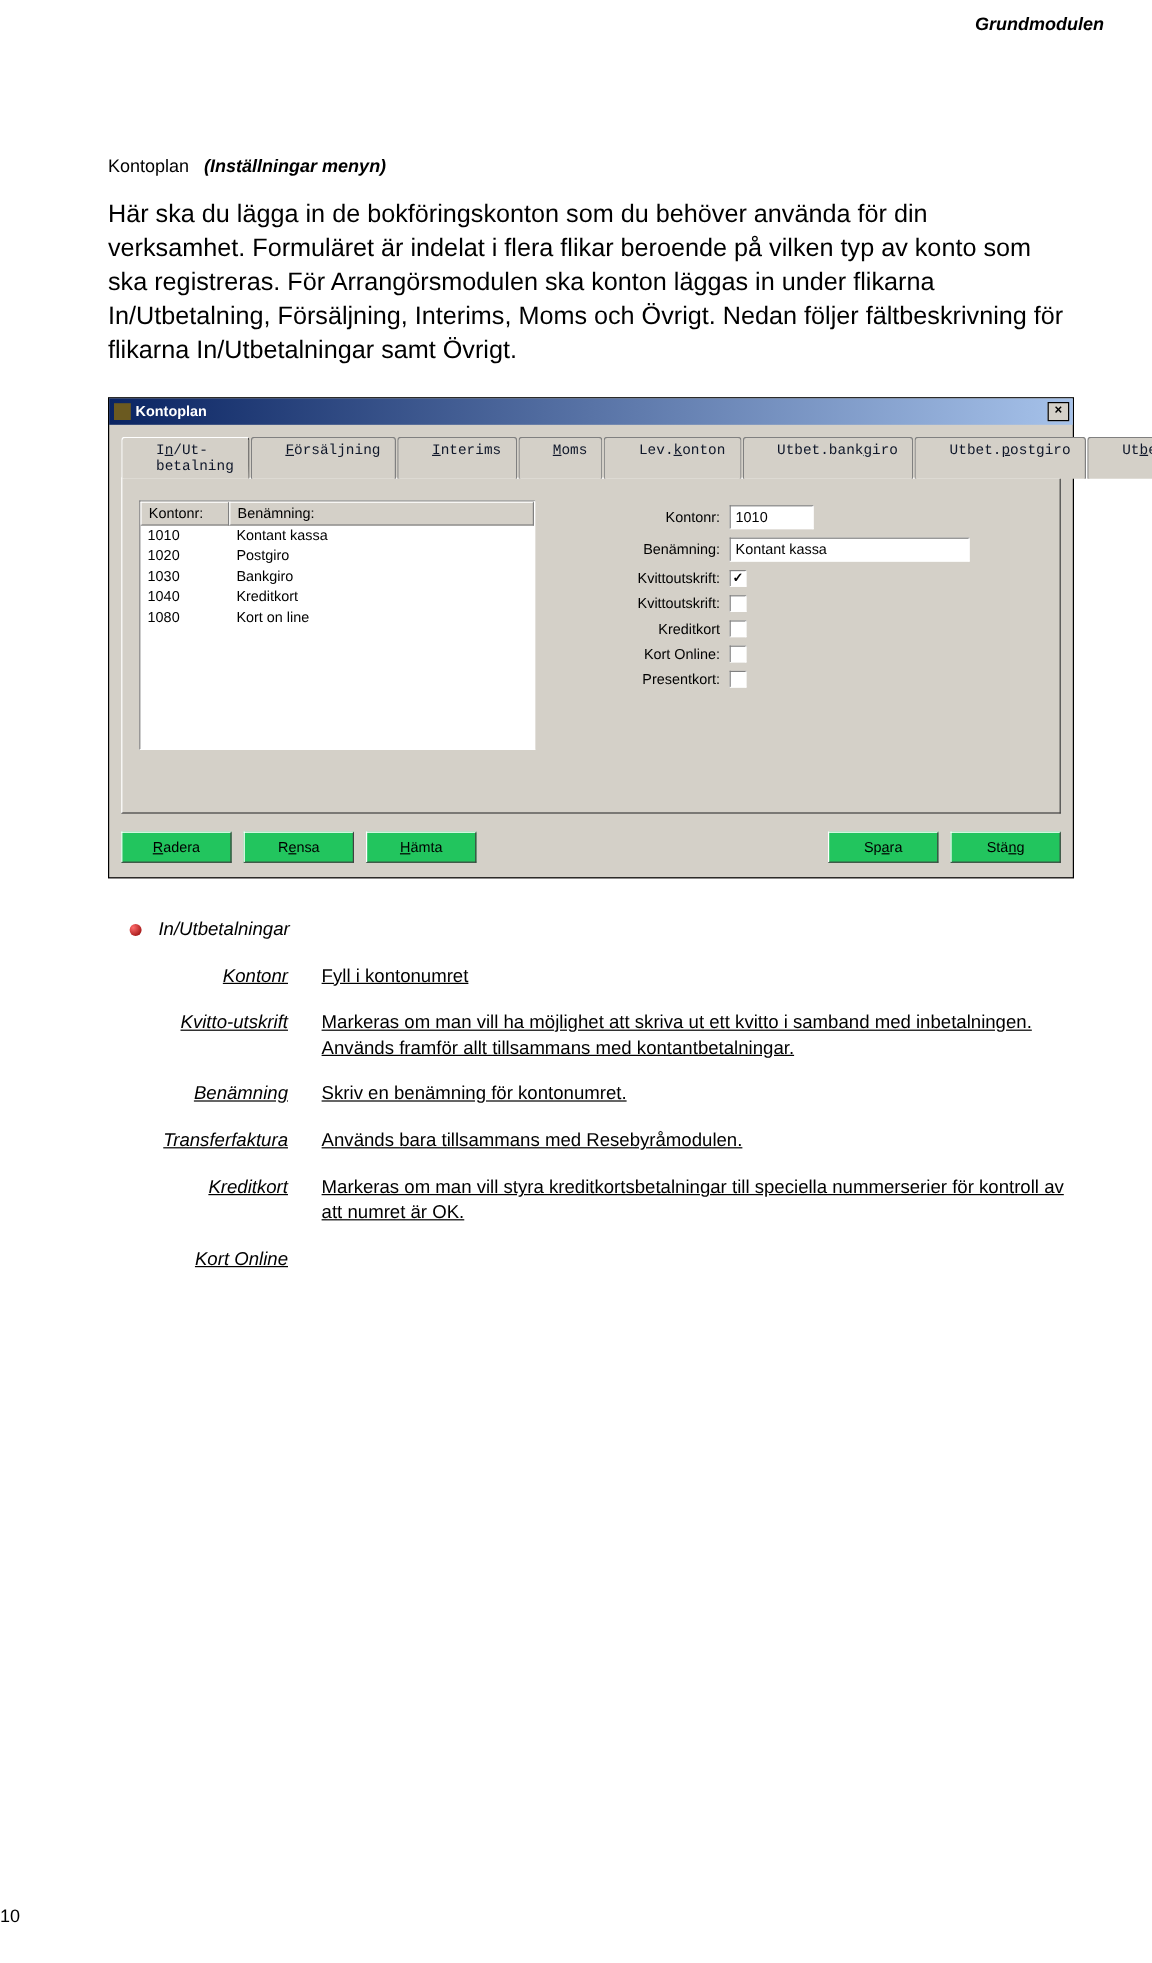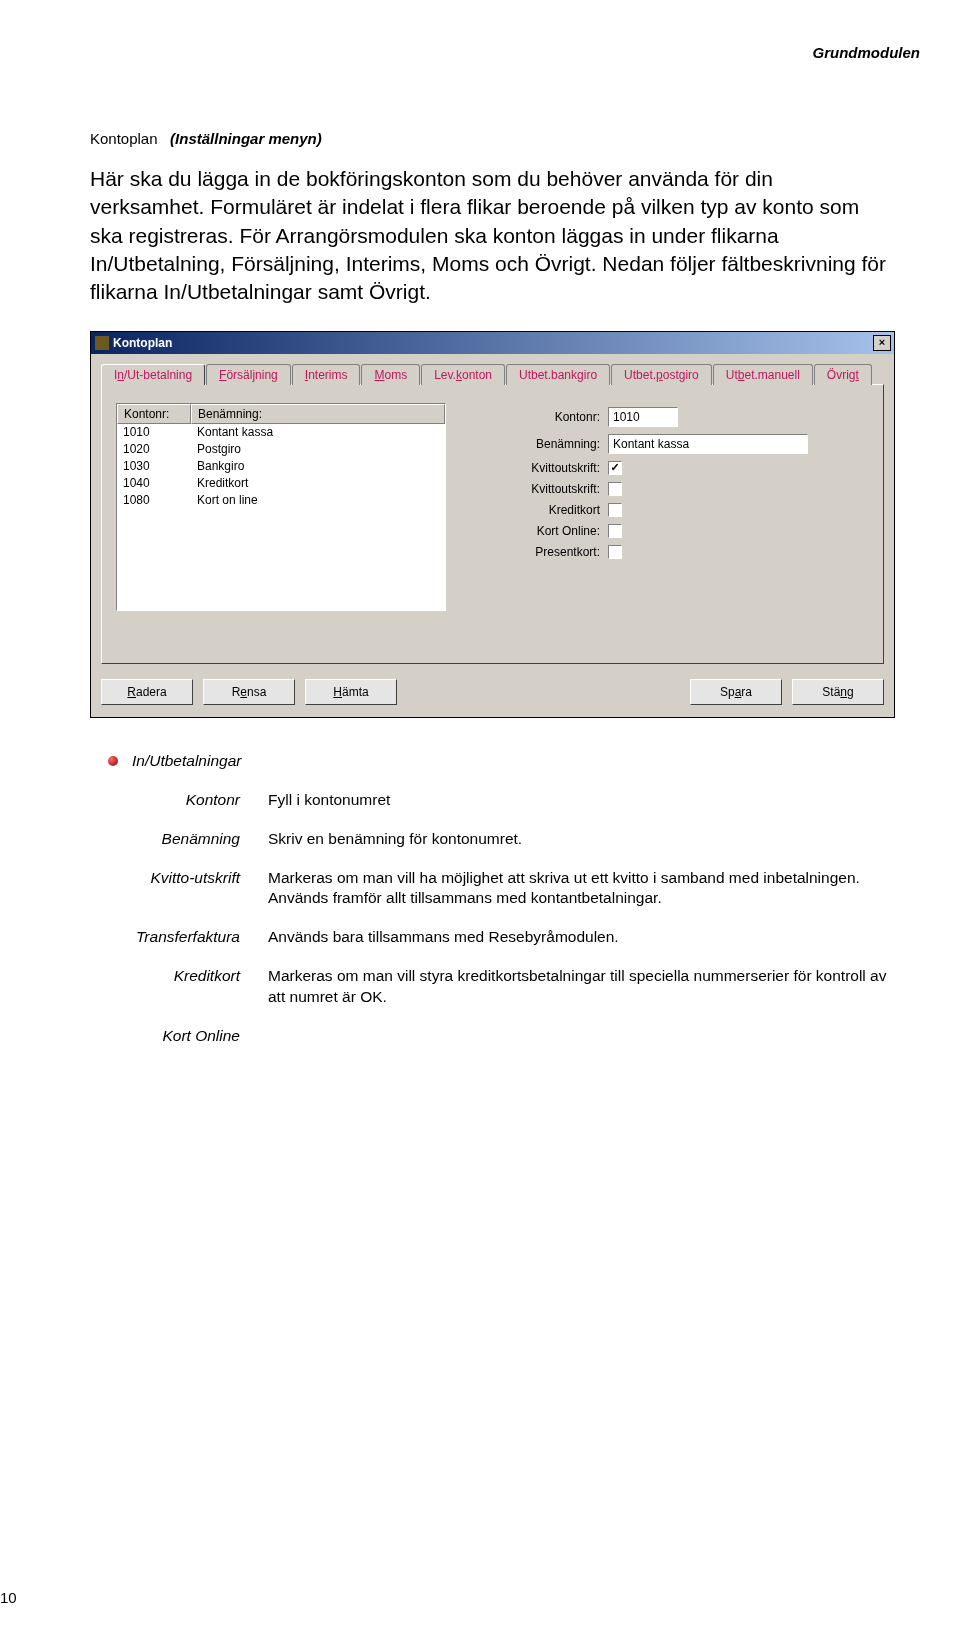--- a/index.html
+++ b/index.html
@@ -6,21 +6,21 @@
   body {
     font-family: Arial, Helvetica, sans-serif;
     background: #fff;
     width: 960px;
     height: 1636px;
     position: relative;
     color: #000;
   }
   .header-right {
     position: absolute;
-    top: 44px;
+    top: 12px;
     right: 40px;
     font-style: italic;
     font-weight: bold;
     font-size: 15px;
   }
   .content {
     padding: 130px 70px 0 90px;
   }
   .doc-title {
     font-size: 15px;
@@ -82,26 +82,27 @@
     display: flex;
     gap: 0;
     position: relative;
     z-index: 2;
   }
   .tab {
     background: #d4d0c8;
     border: 1px solid #808080;
     border-bottom: none;
     border-radius: 3px 3px 0 0;
-    padding: 3px 12px 3px 12px;
-    font-size: 12px;
-    color: #be185d;
+    padding: 3px 12px 3px 28px;
+    font-size: 12px;
+    color: #0f172a;
     cursor: pointer;
     margin-right: 1px;
     position: relative;
+    font-family: Liberation Mono, monospace;
   }
   .tab.active {
     background: #d4d0c8;
     border-color: #fff #404040 #d4d0c8 #fff;
     z-index: 3;
   }
   .tab .ul { text-decoration: underline; }
   .tab-pane {
     border-top: 1px solid #fff;
     border-left: 1px solid #fff;
@@ -196,21 +197,21 @@
     color: #000;
   }
 
   .button-row {
     display: flex;
     gap: 10px;
     margin-top: 14px;
   }
   .button-row .spacer { flex: 1; }
   .winbtn {
-    background: #e5e5e5;
+    background: #22c55e;
     border-top: 1px solid #fff;
     border-left: 1px solid #fff;
     border-right: 1px solid #404040;
     border-bottom: 1px solid #404040;
     width: 92px;
     height: 26px;
     font-size: 12px;
     text-align: center;
     line-height: 24px;
     cursor: pointer;
@@ -234,20 +235,21 @@
 
   
   .deflist {
     margin-top: 20px;
   }
   .defrow {
     display: flex;
     margin-bottom: 18px;
     font-size: 15.5px;
     line-height: 1.35;
+    text-decoration: underline;
   }
   .defrow .term {
     width: 178px;
     text-align: right;
     font-style: italic;
     padding-right: 28px;
     flex-shrink: 0;
   }
   .defrow .desc {
     flex: 1;
@@ -375,28 +377,28 @@
     <span>In/Utbetalningar</span>
   </div>
 
 
   <div class="deflist">
     <div class="defrow">
         <div class="term">Kontonr</div>
         <div class="desc">Fyll i kontonumret</div>
       </div>
     <div class="defrow">
+        <div class="term">Kvitto-utskrift</div>
+        <div class="desc">Markeras om man vill ha möjlighet att skriva ut ett kvitto i samband med inbetalningen. Används framför allt tillsammans med kontantbetalningar.</div>
+      </div>
+    <div class="defrow">
         <div class="term">Benämning</div>
         <div class="desc">Skriv en benämning för kontonumret.</div>
       </div>
     <div class="defrow">
-        <div class="term">Kvitto-utskrift</div>
-        <div class="desc">Markeras om man vill ha möjlighet att skriva ut ett kvitto i samband med inbetalningen. Används framför allt tillsammans med kontantbetalningar.</div>
-      </div>
-    <div class="defrow">
         <div class="term">Transferfaktura</div>
         <div class="desc">Används bara tillsammans med Resebyråmodulen.</div>
       </div>
     <div class="defrow">
         <div class="term">Kreditkort</div>
         <div class="desc">Markeras om man vill styra kreditkortsbetalningar till speciella nummerserier för kontroll av att numret är OK.</div>
       </div>
     <div class="defrow">
         <div class="term">Kort Online</div>
       </div>

